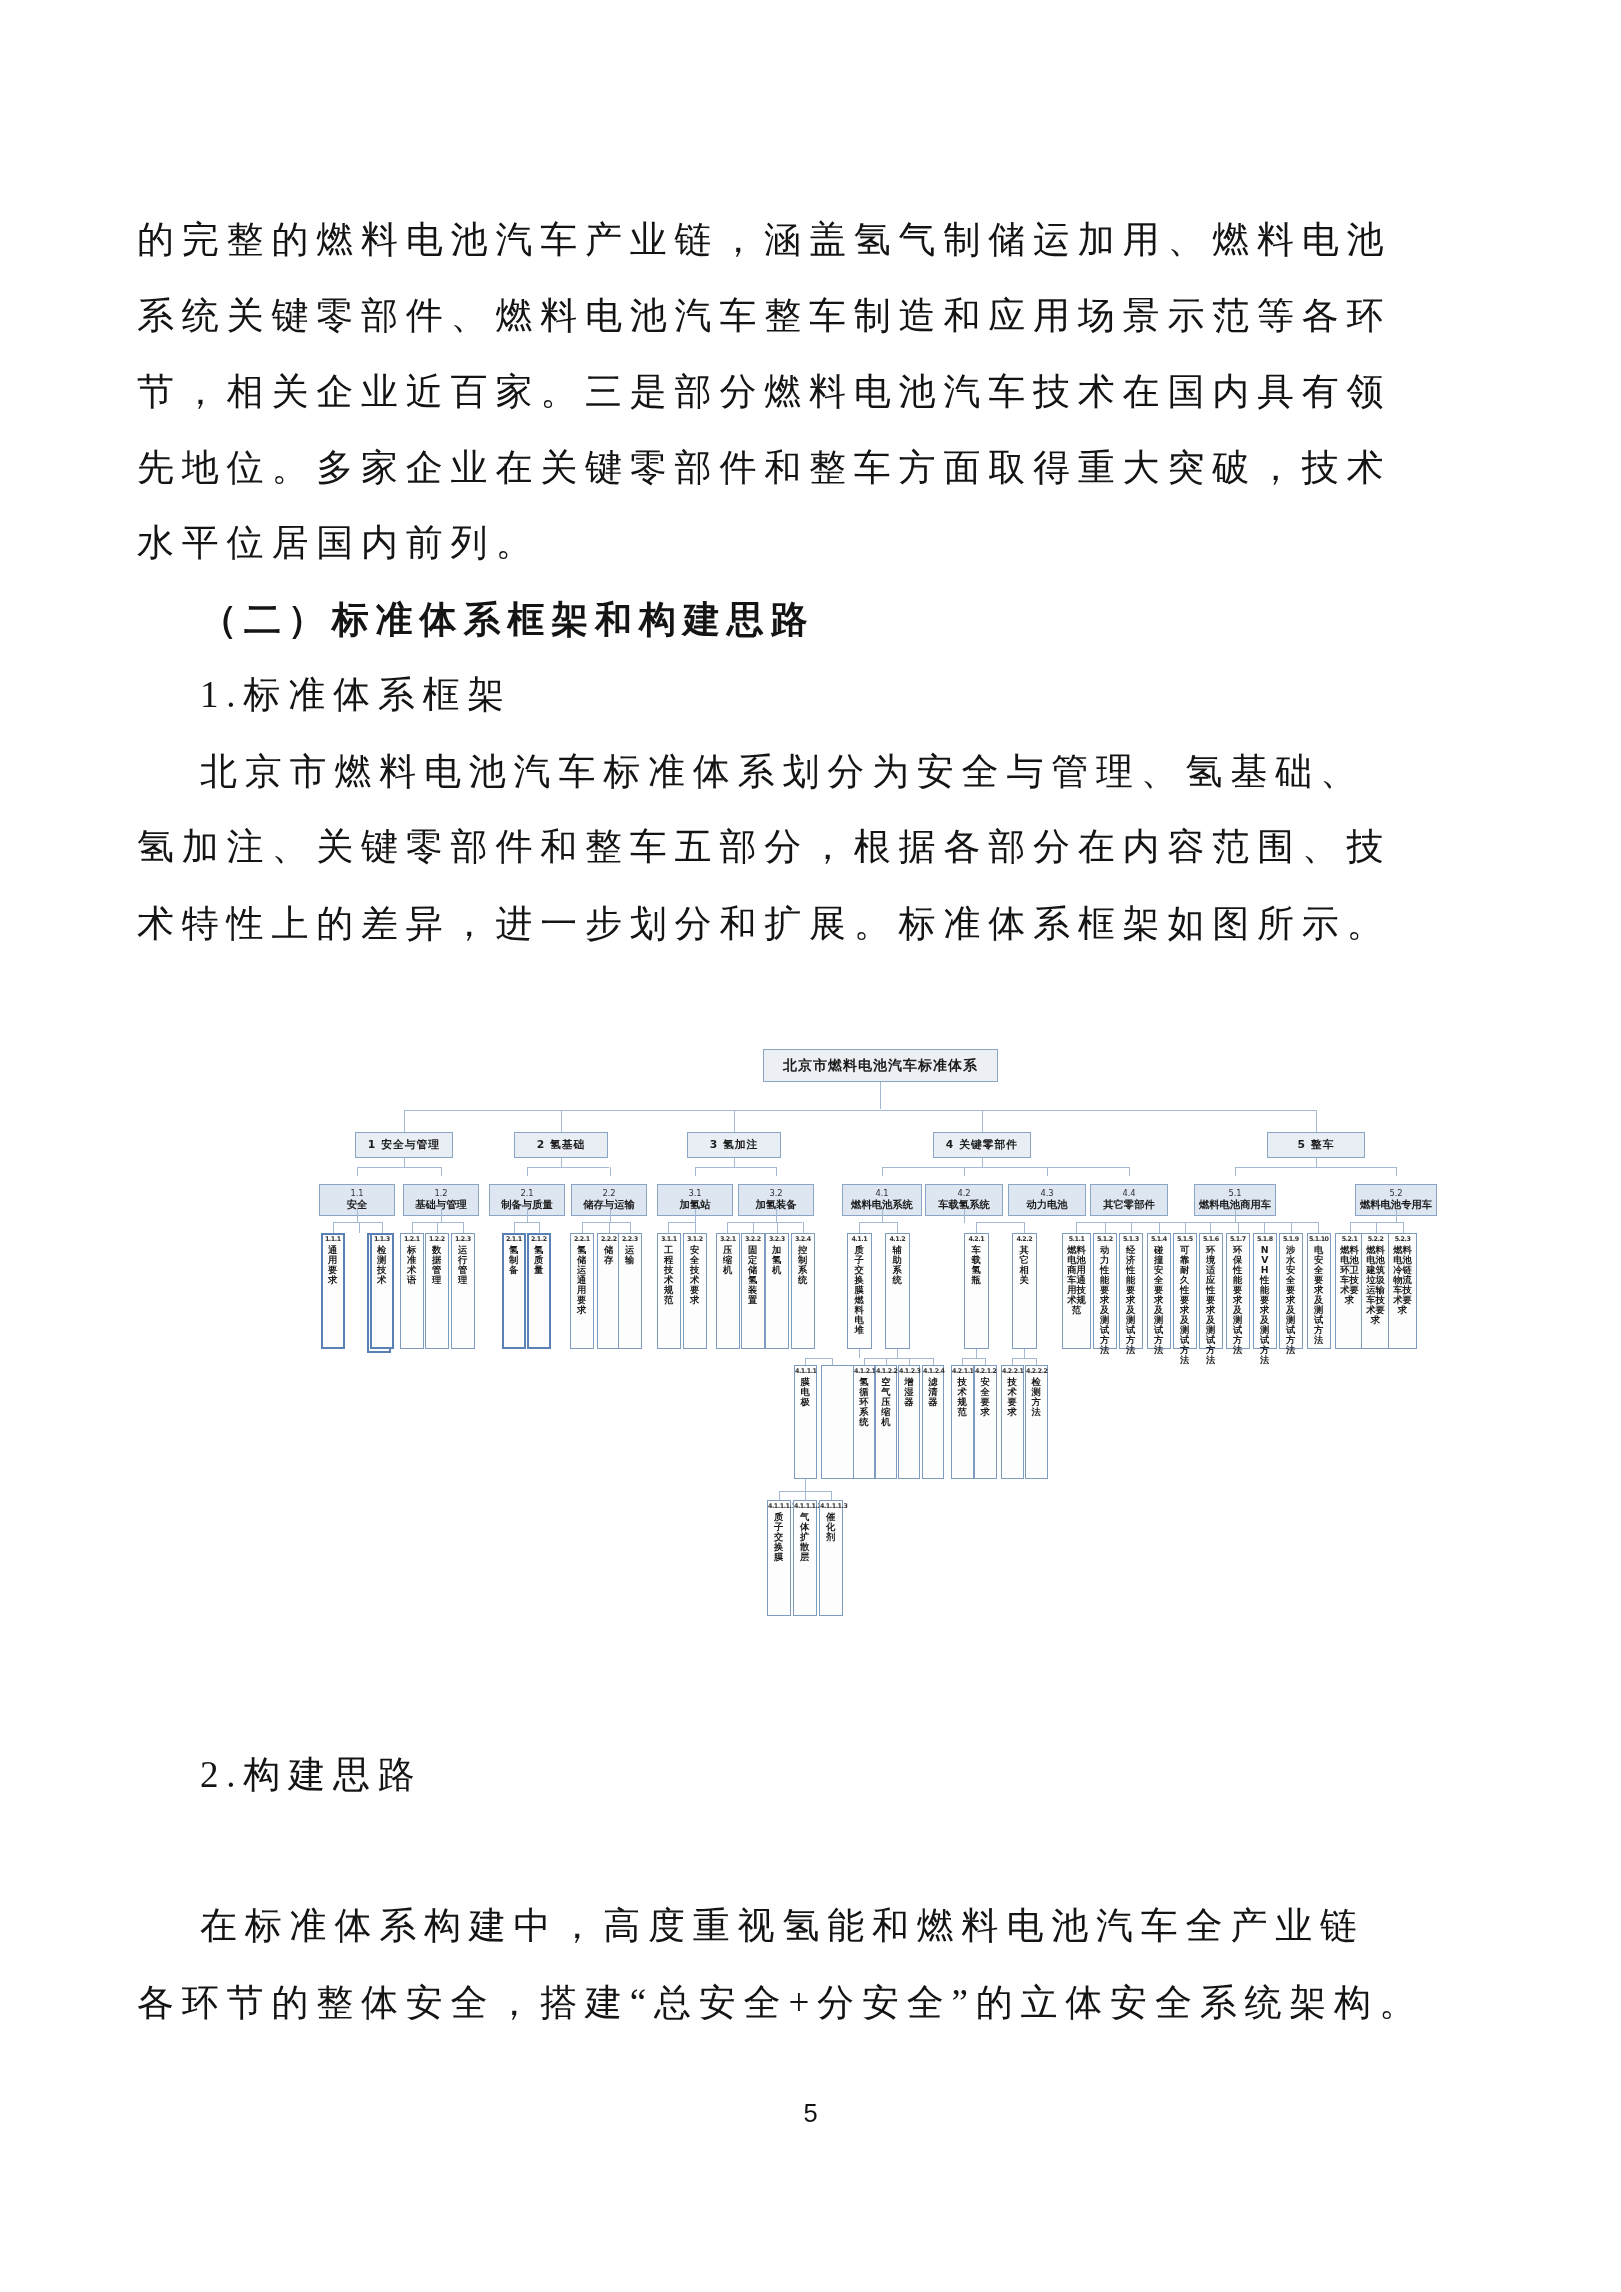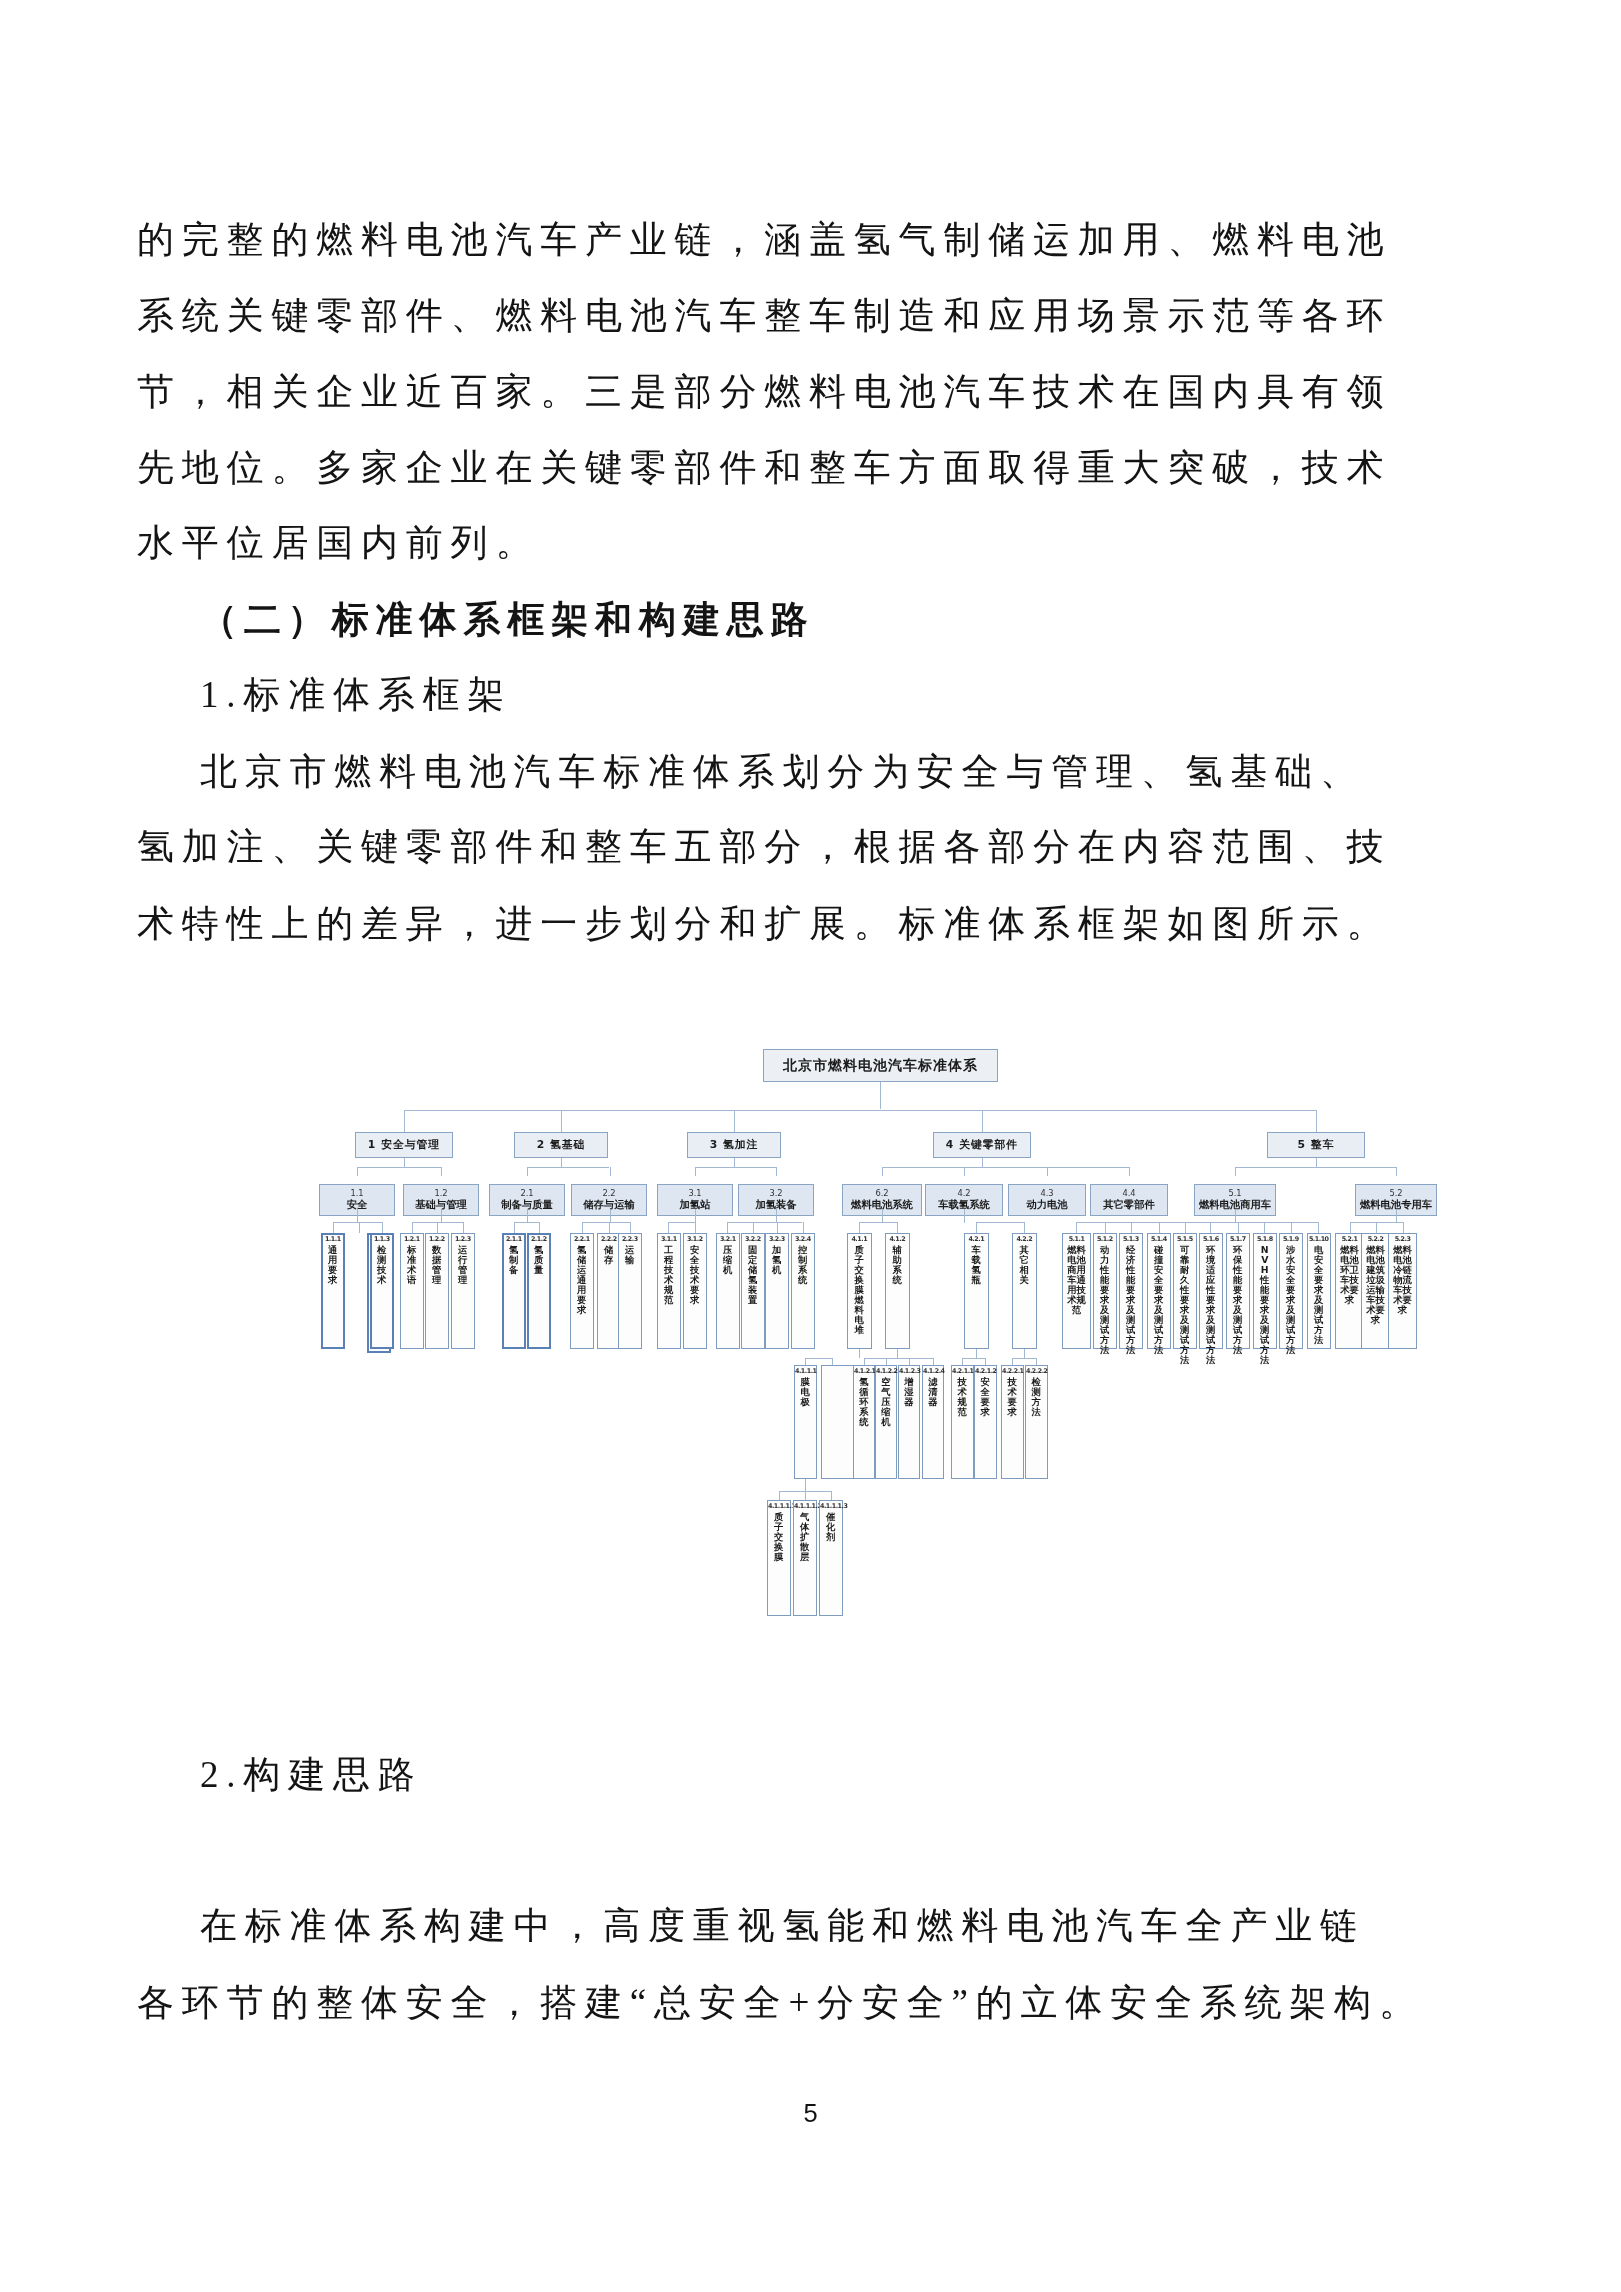--- a/index.html
+++ b/index.html
@@ -227,21 +227,21 @@
       <div class="node v" style="left: 791px; top: 1233px; width: 23.5px; height: 116px;">
         <div class="code">3.2.4</div>
         <div class="vtext">控制系统</div>
       </div>
       <div class="cline" style="left: 982px; top: 1110px; width: 1px; height: 22.5px;"></div>
       <div class="node hd" style="left: 933px; top: 1132px; width: 98px; height: 25.5px;">4 关键零部件</div>
       <div class="cline" style="left: 982px; top: 1158px; width: 1px; height: 9.8px;"></div>
       <div class="cline" style="left: 882px; top: 1167px; width: 247px; height: 1px;"></div>
       <div class="cline" style="left: 882px; top: 1167px; width: 1px; height: 8.8px;"></div>
       <div class="node l2" style="left: 842px; top: 1176px; width: 80px; height: 32px;">
-        <div class="code">6.2</div>
+        <div class="code">4.1</div>
         <div class="label">燃料电池系统</div>
       </div>
       <div class="cline" style="left: 882px; top: 1209px; width: 1px; height: 13.7px;"></div>
       <div class="cline" style="left: 859px; top: 1222px; width: 38px; height: 1px;"></div>
       <div class="cline" style="left: 859px; top: 1222px; width: 1px; height: 10.8px;"></div>
       <div class="node v" style="left: 847px; top: 1233px; width: 24.5px; height: 116px;">
         <div class="code">4.1.1</div>
         <div class="vtext">质子交换膜燃料电堆</div>
       </div>
       <div class="cline" style="left: 859px; top: 1349px; width: 1px; height: 8.8px;"></div>

